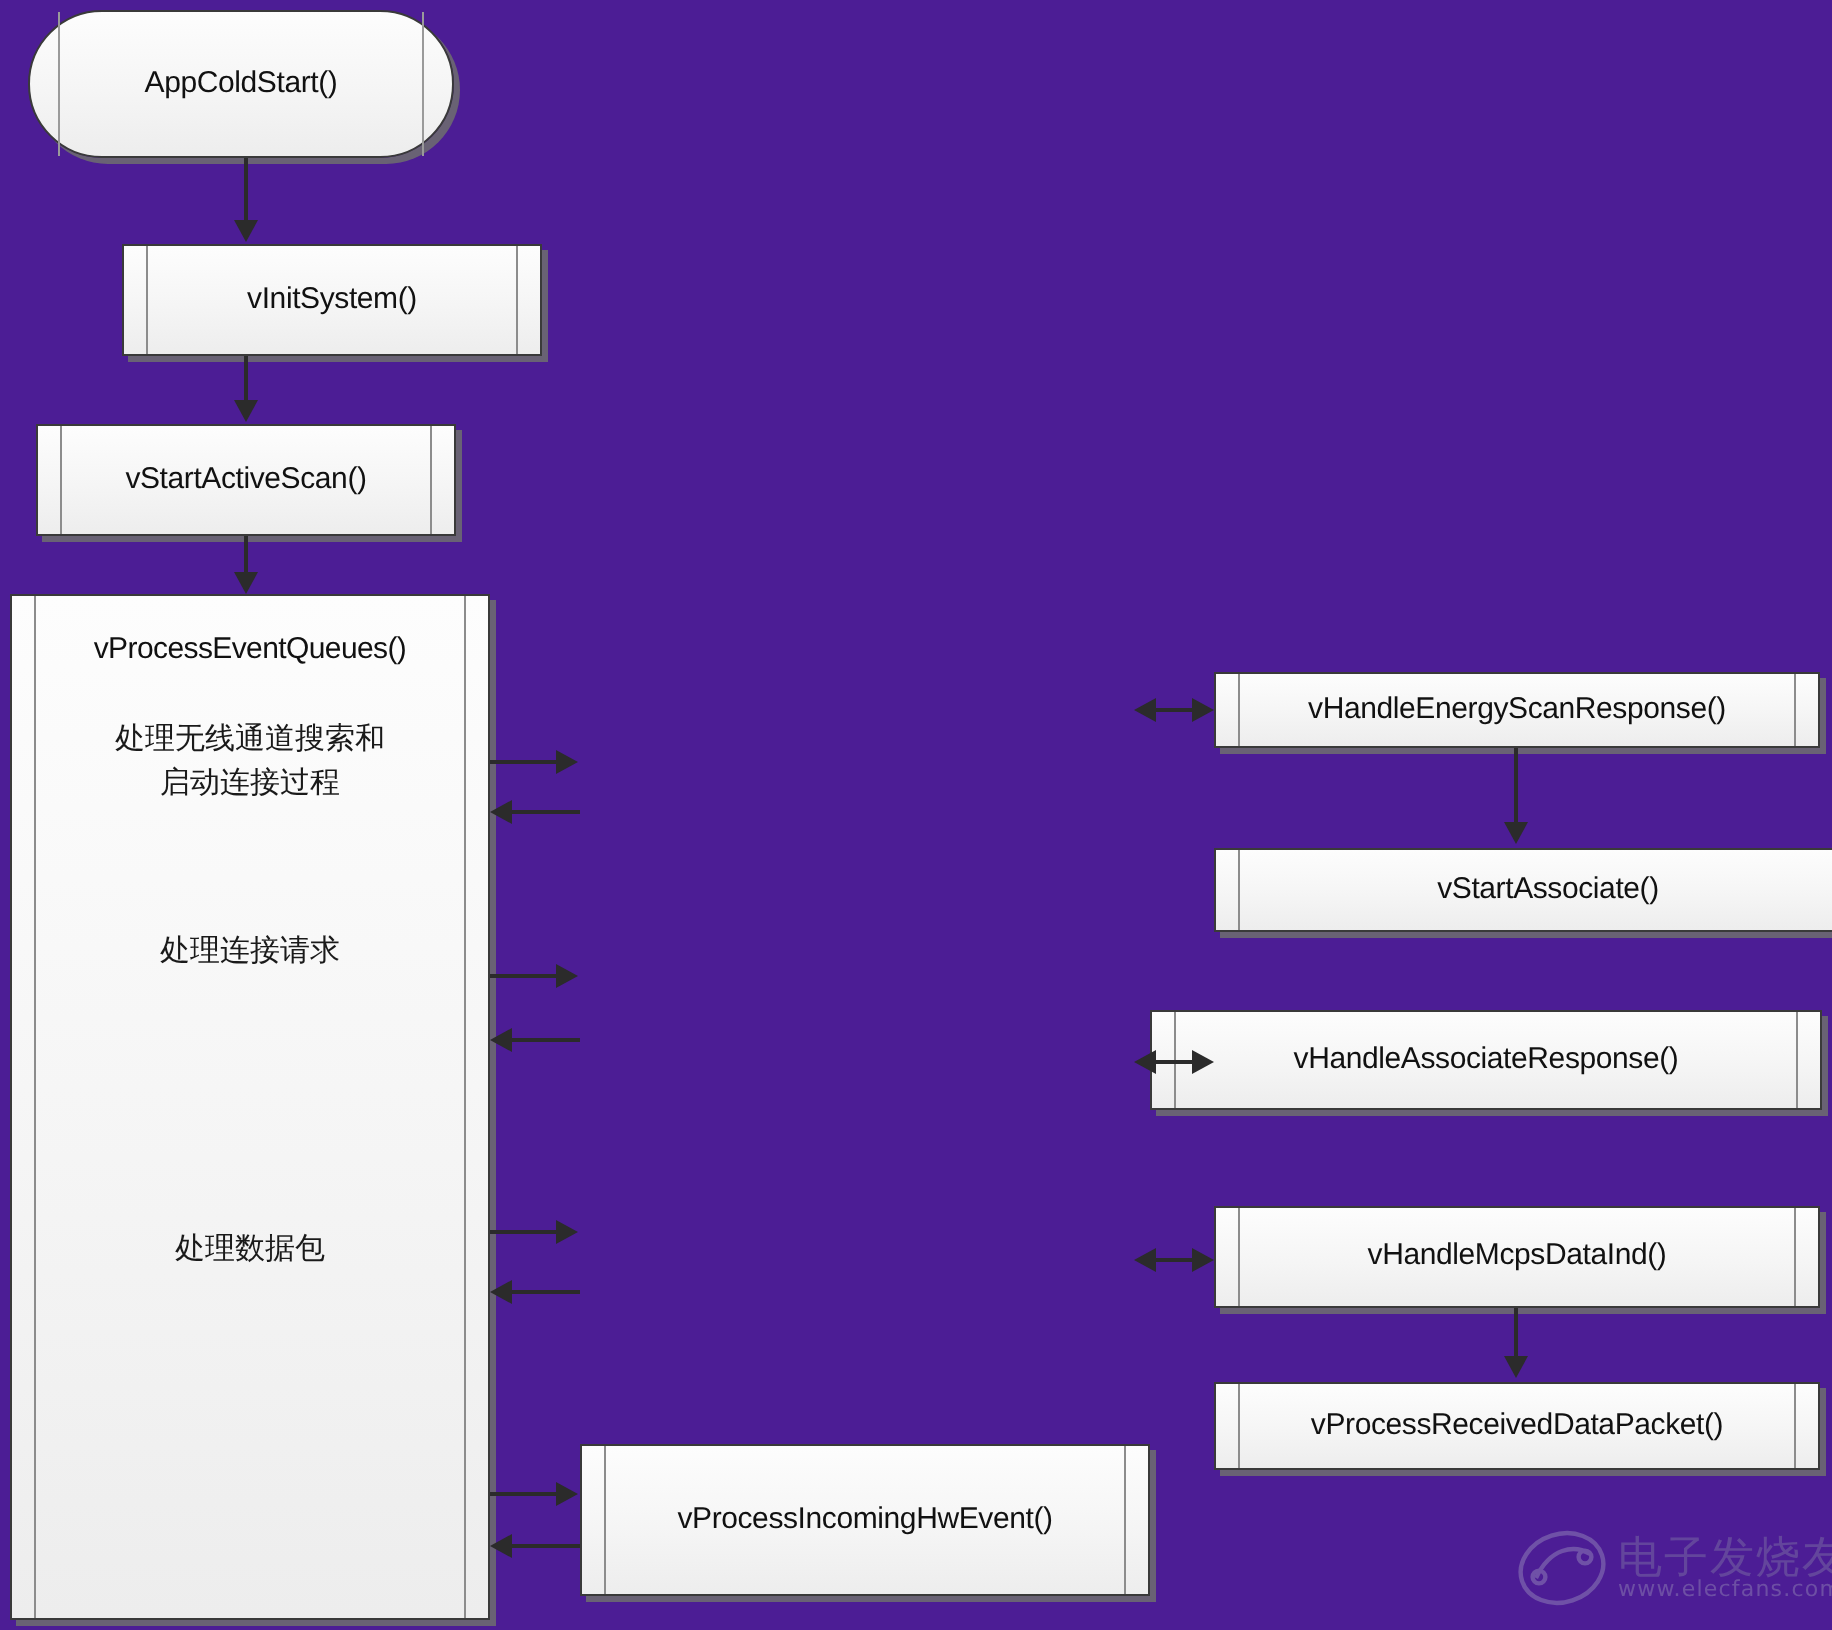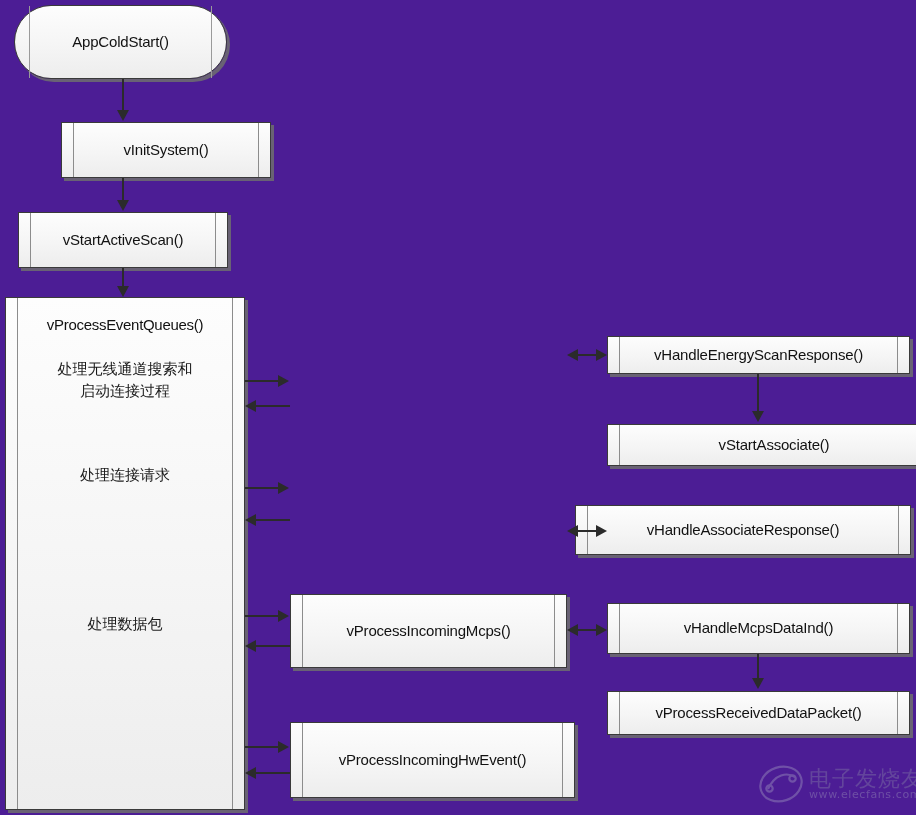--- a/index.html
+++ b/index.html
@@ -180,23 +180,20 @@
       <div class="cn">处理无线通道搜索和
 启动连接过程</div>
       <div class="sp-b"></div>
       <div class="cn">处理连接请求</div>
       <div class="sp-c"></div>
       <div class="cn">处理数据包</div>
     </div>
   </div>
 
 
-  <div class="node block" style="left:290px; top:594px; width:277px; height:74px;">
-    <span class="label">vProcessIncomingMcps()</span>
-  </div>
 
   <div class="node block" style="left:290px; top:722px; width:285px; height:76px;align-items:center;">
     <span class="label">vProcessIncomingHwEvent()</span>
   </div>
 
   <div class="node" style="left:607px; top:336px; width:303px; height:38px;">
     <span class="label">vHandleEnergyScanResponse()</span>
   </div>
 
   <div class="node" style="left:607px; top:424px; width:334px; height:42px;">

